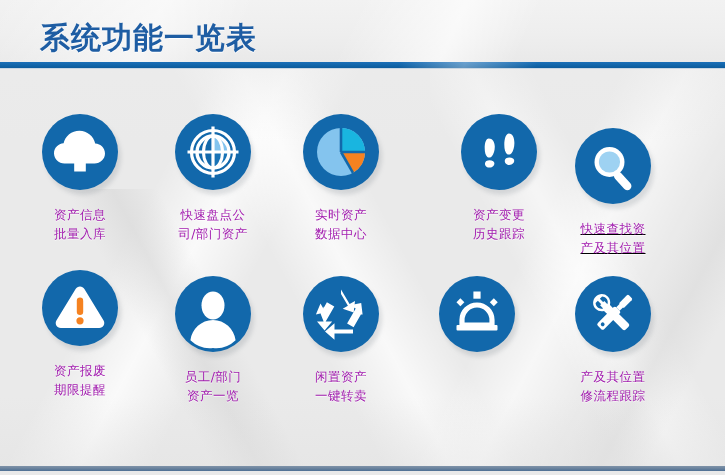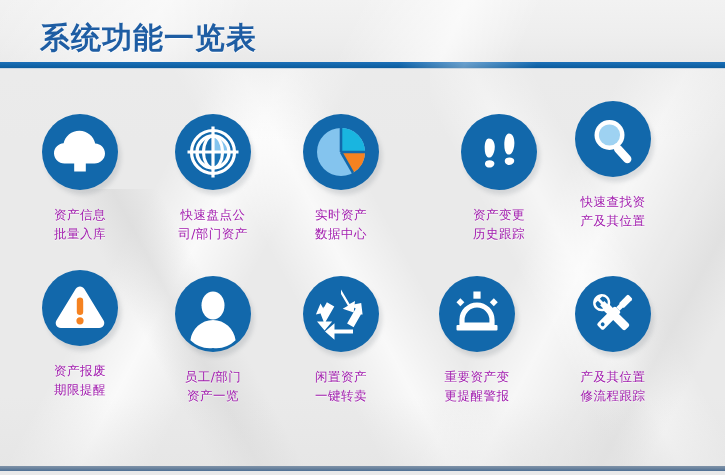--- a/index.html
+++ b/index.html
@@ -264,21 +264,21 @@
               <path d="M47.9 19.5c3.6 0 5.5 4 5.5 9.4 0 4.6-1.3 8.2-2.9 10.4-1.1 1.5-3.2 1.7-4.6.6-1.6-1.3-2.6-4.6-2.6-9.2 0-6 1.7-11.2 4.6-11.2z"></path>
               <path d="M45.1 44.2c2.2-1 5.1-.9 6.9.3 1.5 1 1.6 3.1.4 4.5-1.3 1.6-3.7 2.3-5.8 1.7-2-.6-3.1-2.4-2.8-4.2.1-1 .6-1.8 1.3-2.3z"></path>
             </g>
           </svg>
         </div>
       </div>
       <div class="cell-label">资产变更
 历史跟踪</div>
     </div>
 
-    <div class="cell" style="left:546px; top:32px;">
+    <div class="cell" style="left:546px; top:59px;text-decoration:underline;">
       <div class="icon-wrap">
         <div class="icon-shadow"></div>
         <div class="icon-disc">
           <svg viewBox="0 0 76 76" aria-hidden="true">
             <rect x="43.5" y="42" width="8.4" height="22" rx="4.2" transform="rotate(-42 47.7 53)" fill="#ffffff"></rect>
             <circle cx="34.5" cy="34" r="15" fill="#ffffff"></circle>
             <circle cx="34.5" cy="34" r="10.6" fill="#9ed2f2"></circle>
           </svg>
         </div>
       </div>
@@ -341,22 +341,20 @@
         <div class="icon-disc">
           <svg viewBox="0 0 76 76" aria-hidden="true">
             <path d="M38 29c8.3 0 15 6.7 15 15v5H23v-5c0-8.3 6.7-15 15-15z" fill="none" stroke="#ffffff" stroke-width="5.2"></path>
             <rect x="17.5" y="49" width="41" height="5.6" rx="1" fill="#ffffff"></rect>
             <rect x="34.4" y="15.5" width="7.2" height="7.2" fill="#ffffff"></rect>
             <rect x="18.6" y="23.4" width="5.6" height="5.6" transform="rotate(45 21.4 26.2)" fill="#ffffff"></rect>
             <rect x="52" y="23.4" width="5.6" height="5.6" transform="rotate(45 54.8 26.2)" fill="#ffffff"></rect>
           </svg>
         </div>
       </div>
-      <div class="cell-label">重要资产变
-更提醒警报</div>
     </div>
 
     <div class="cell" style="left:546px; top:207px;">
       <div class="icon-wrap">
         <div class="icon-shadow"></div>
         <div class="icon-disc">
           <svg viewBox="0 0 76 76" aria-hidden="true">
 
             <g transform="rotate(45 38 38)">
               <rect x="34.6" y="13.5" width="6.8" height="13" rx="1.5" fill="#ffffff"></rect>

